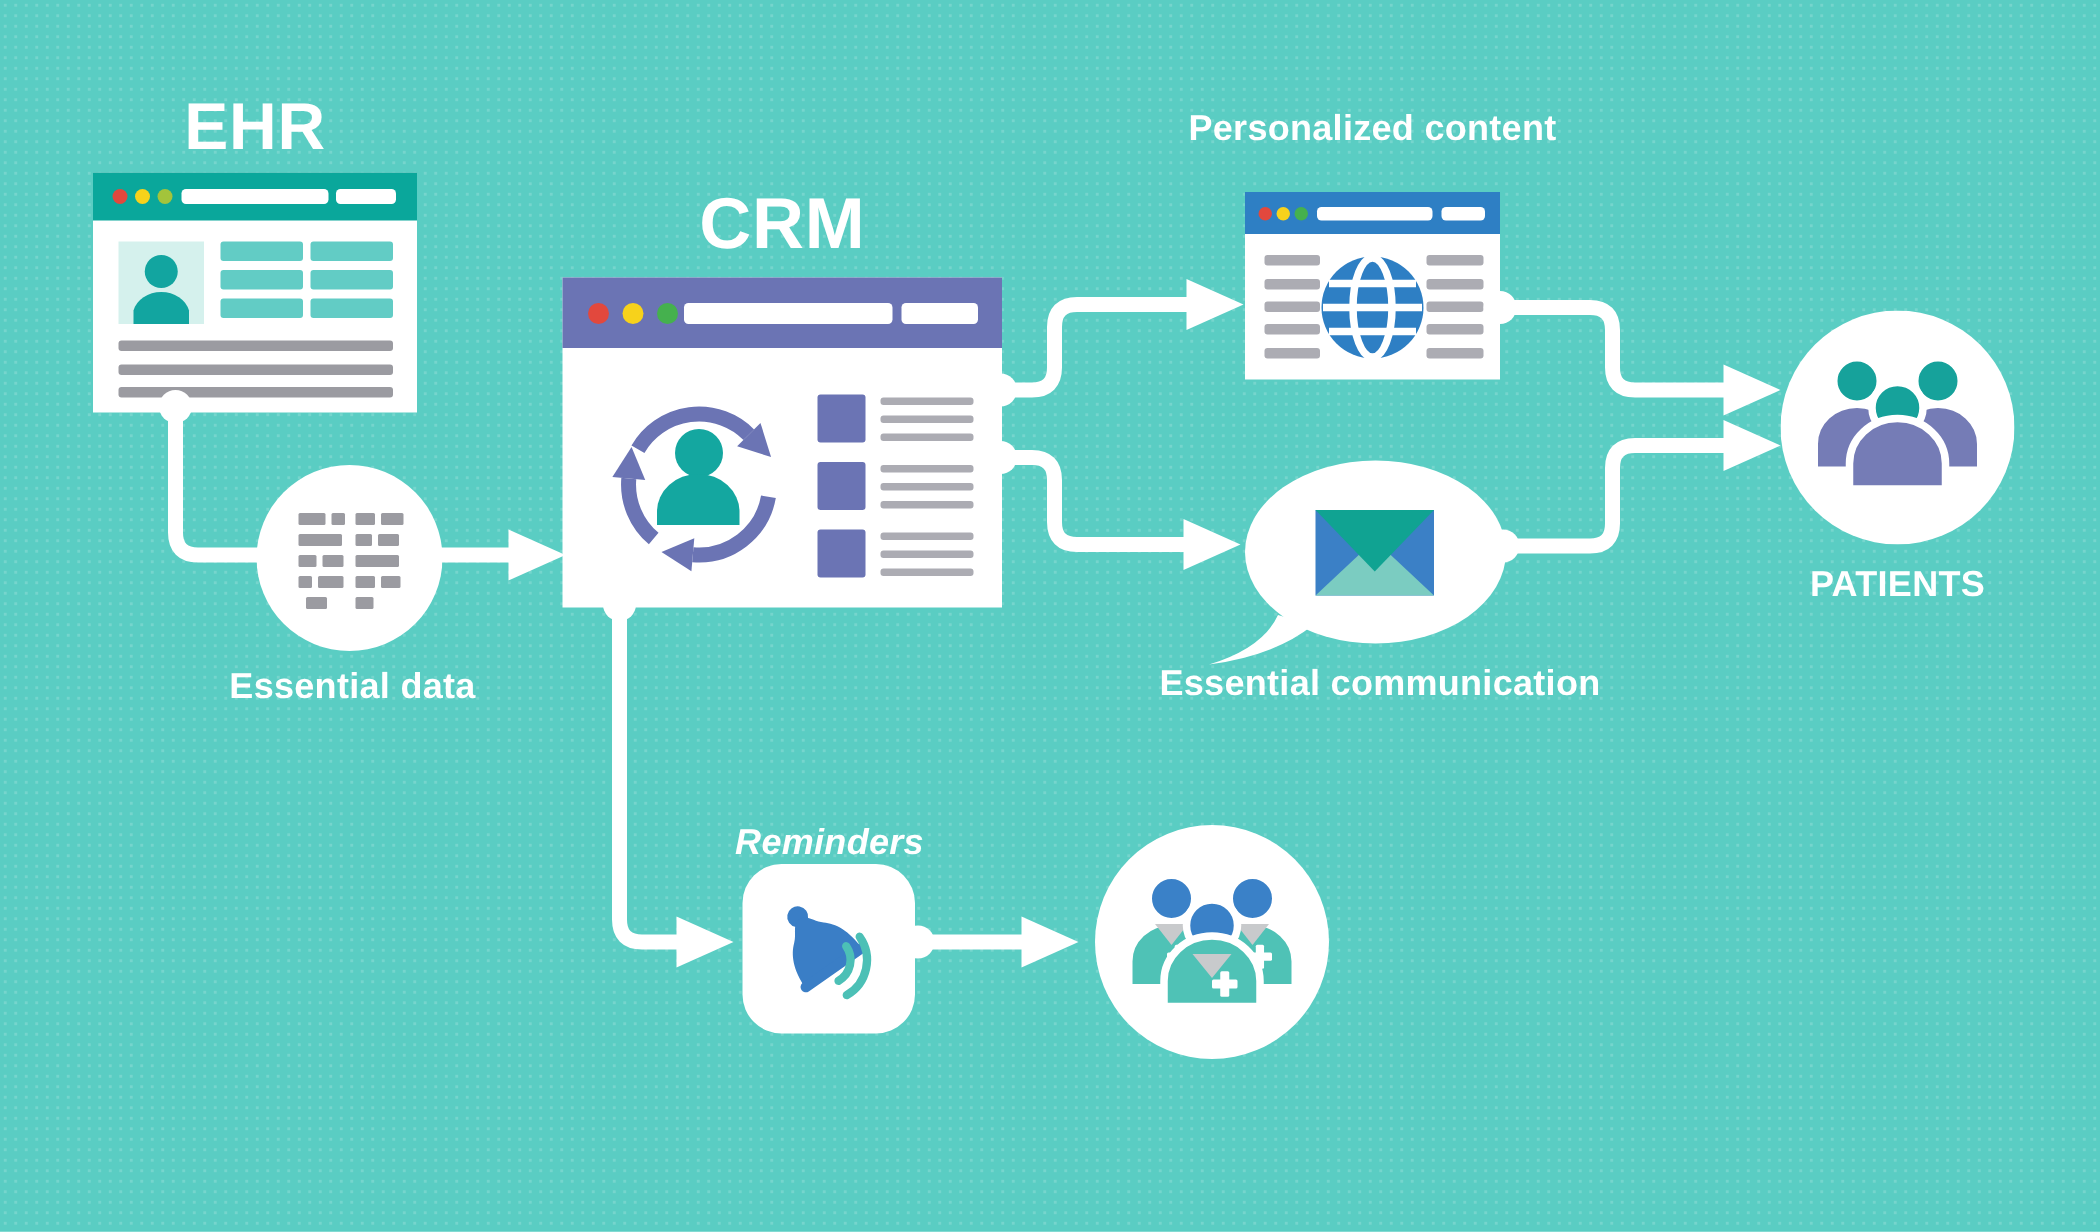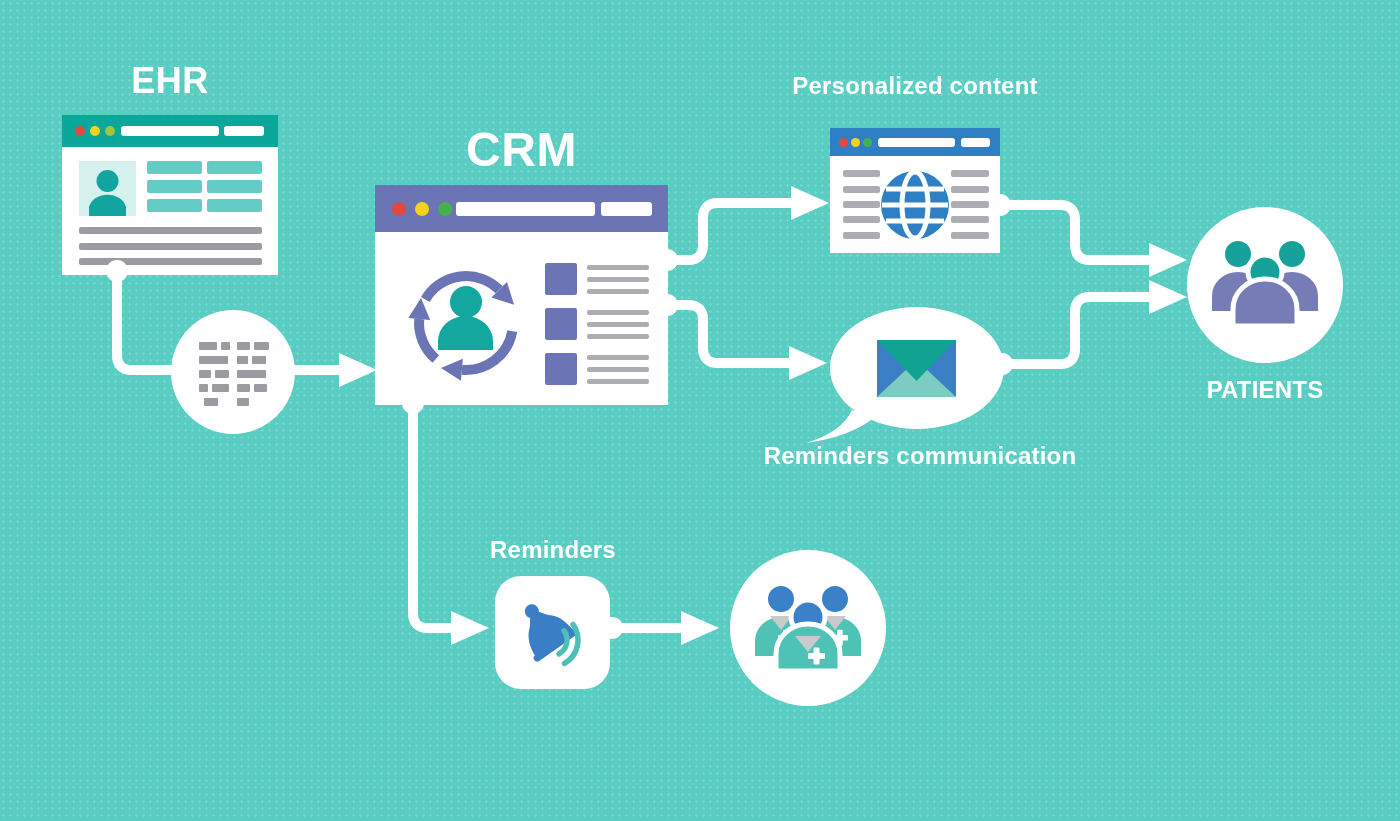--- a/index.html
+++ b/index.html
@@ -8,42 +8,43 @@
     background-color:#5acdc3;
     background-image:radial-gradient(rgba(255,255,255,.17) 1.1px, transparent 1.1px);
     background-size:7px 7px;
     font-family:"Liberation Sans", sans-serif;
   }
   .abs{position:absolute;}
   .lbl{
     position:absolute;color:#fff;text-align:center;
     font-weight:700;letter-spacing:.5px;white-space:nowrap;
   }
-  .lbl.big{font-size:36px;}
+  .lbl.big{font-size:44px;}
   .lbl.med{font-size:24px;font-weight:700;letter-spacing:.2px;}
   
   .window{position:absolute;background:#fff;z-index:2;}
   .titlebar{position:absolute;left:0;top:0;right:0;display:block;}
   .dot{position:absolute;border-radius:50%;}
   .addr{position:absolute;background:#fff;border-radius:3px;}
   .bar{position:absolute;border-radius:2px;}
   .connectors{position:absolute;left:0;top:0;z-index:3;}
   .node-circle{position:absolute;z-index:4;}
   .sq{position:absolute;background:#fff;z-index:4;}
 </style>
 </head>
 <body>
 
 <div class="canvas">
 
   <div class="lbl big" style="left:62px;top:60px;width:216px;">EHR</div>
   <div class="lbl big" style="left:375px;top:122px;width:293px;font-size:48px;">CRM</div>
   <div class="lbl med" style="left:665px;top:72px;width:500px;">Personalized content</div>
-  <div class="lbl med" style="left:670px;top:442px;width:500px;">Reminders communication</div>
-  <div class="lbl med" style="left:403px;top:536px;width:300px;">Reminders</div>
+  <div class="lbl med" style="left:85px;top:444px;width:300px;">Essential data</div>
+  <div class="lbl med" style="left:670px;top:442px;width:500px;">Essential communication</div>
+  <div class="lbl med" style="left:403px;top:548px;width:300px;font-style:italic;">Reminders</div>
   <div class="lbl med" style="left:1115px;top:376px;width:300px;">PATIENTS</div>
 
   <div class="window" style="left:62px;top:115px;width:216px;height:160px;">
     <div class="titlebar" style="height:32px;background:#0aa79b;">
       <span class="dot" style="left:13px;top:11px;width:10px;height:10px;background:#e2483d;"></span>
       <span class="dot" style="left:28px;top:11px;width:10px;height:10px;background:#f7d21b;"></span>
       <span class="dot" style="left:43px;top:11px;width:10px;height:10px;background:#a3c43b;"></span>
       <span class="addr" style="left:59px;top:11px;width:98px;height:10px;"></span>
       <span class="addr" style="left:162px;top:11px;width:40px;height:10px;"></span>
     </div>

